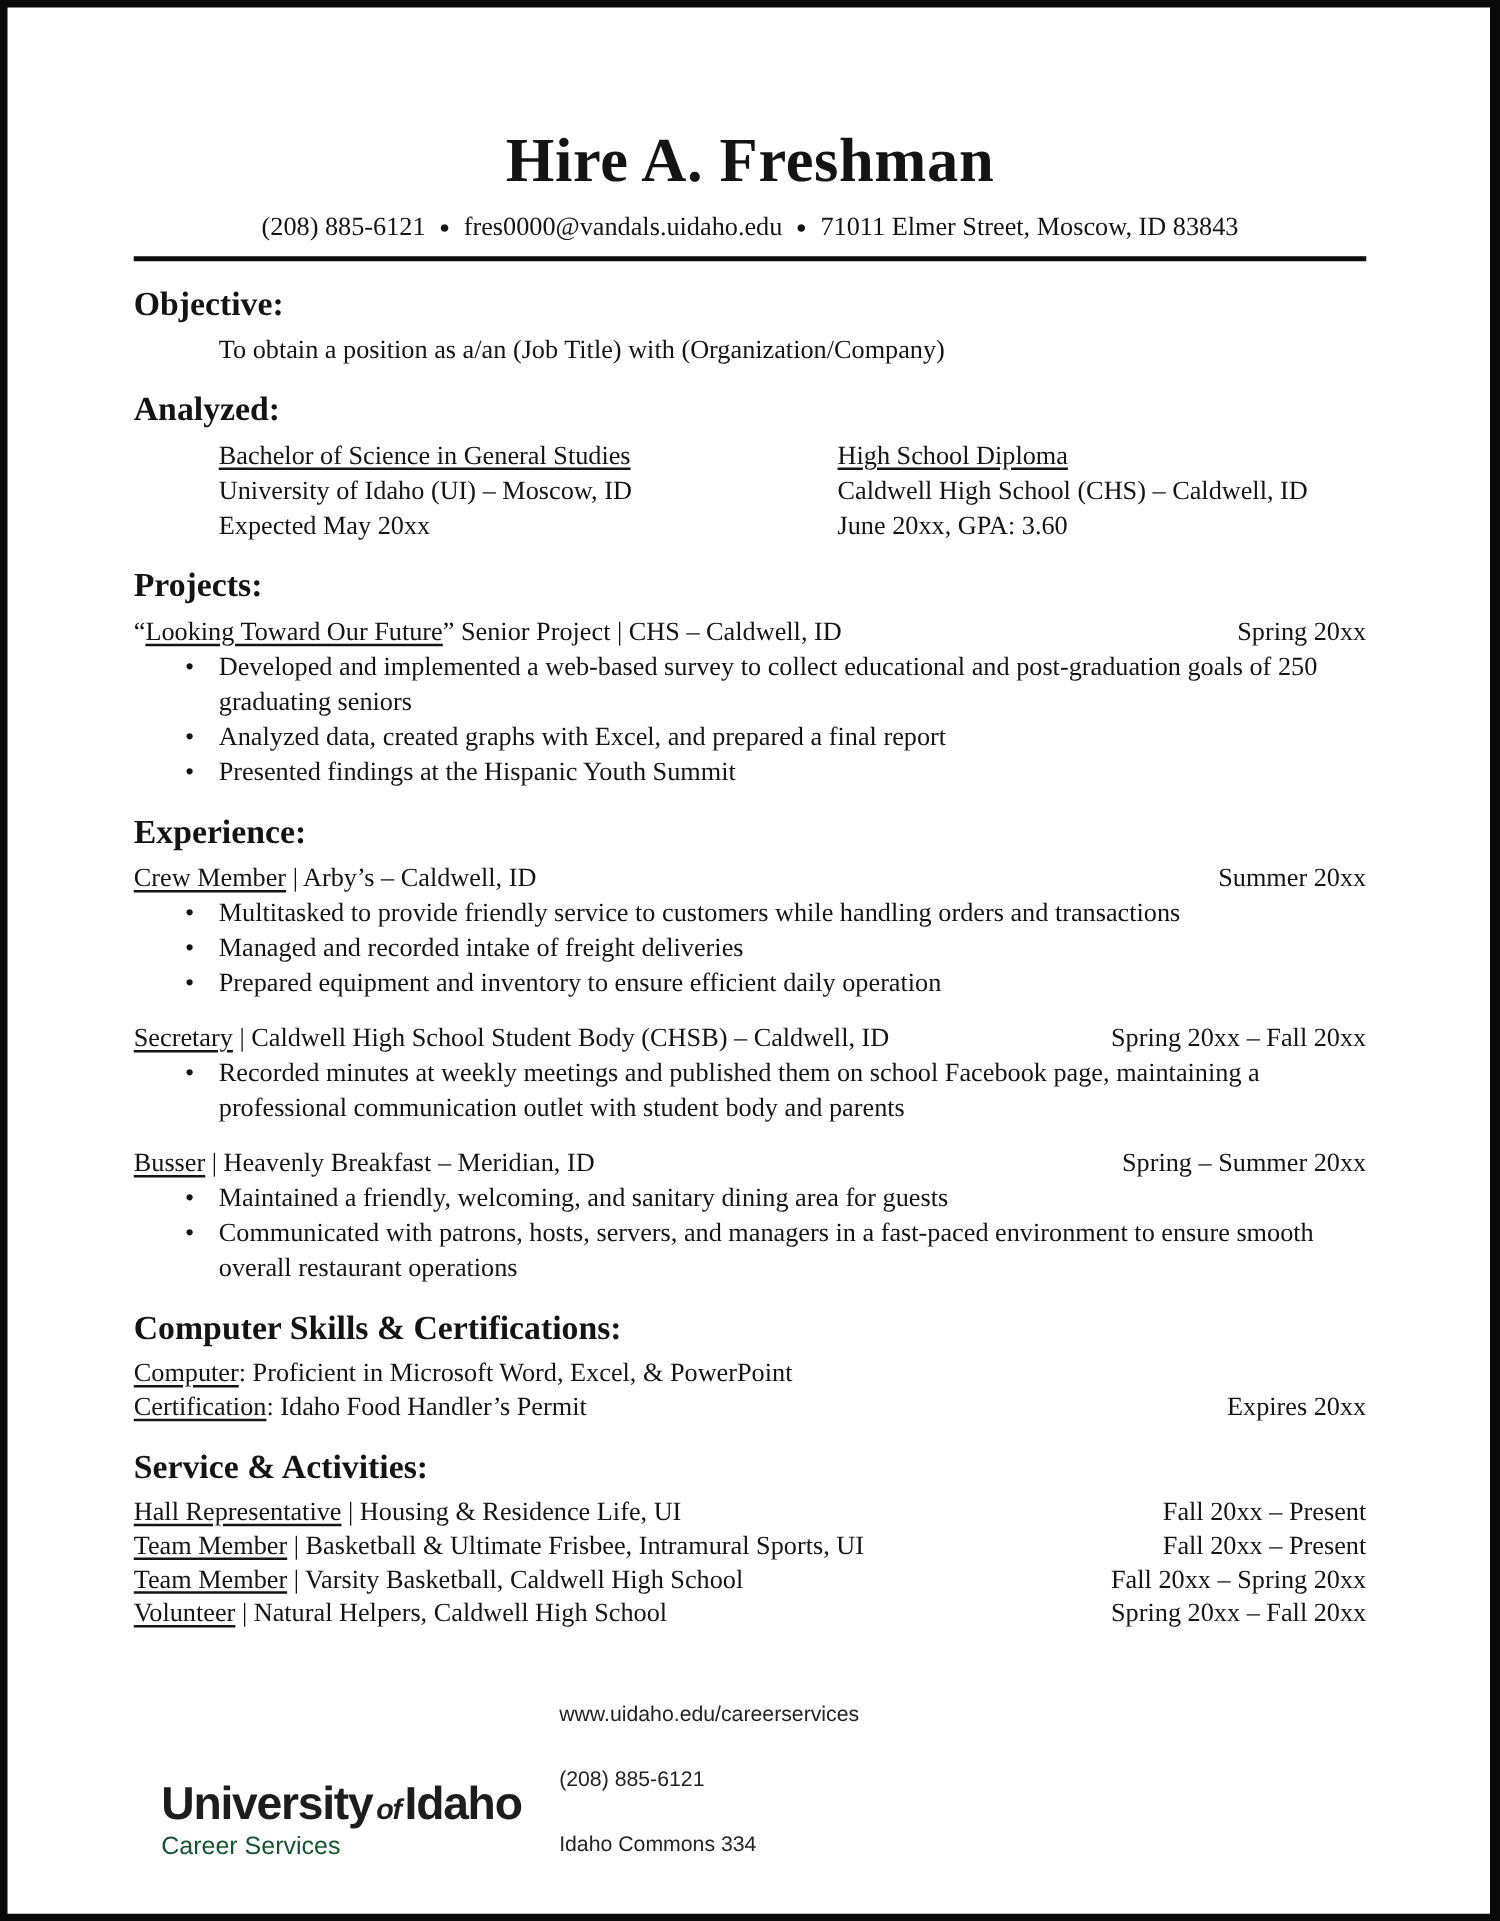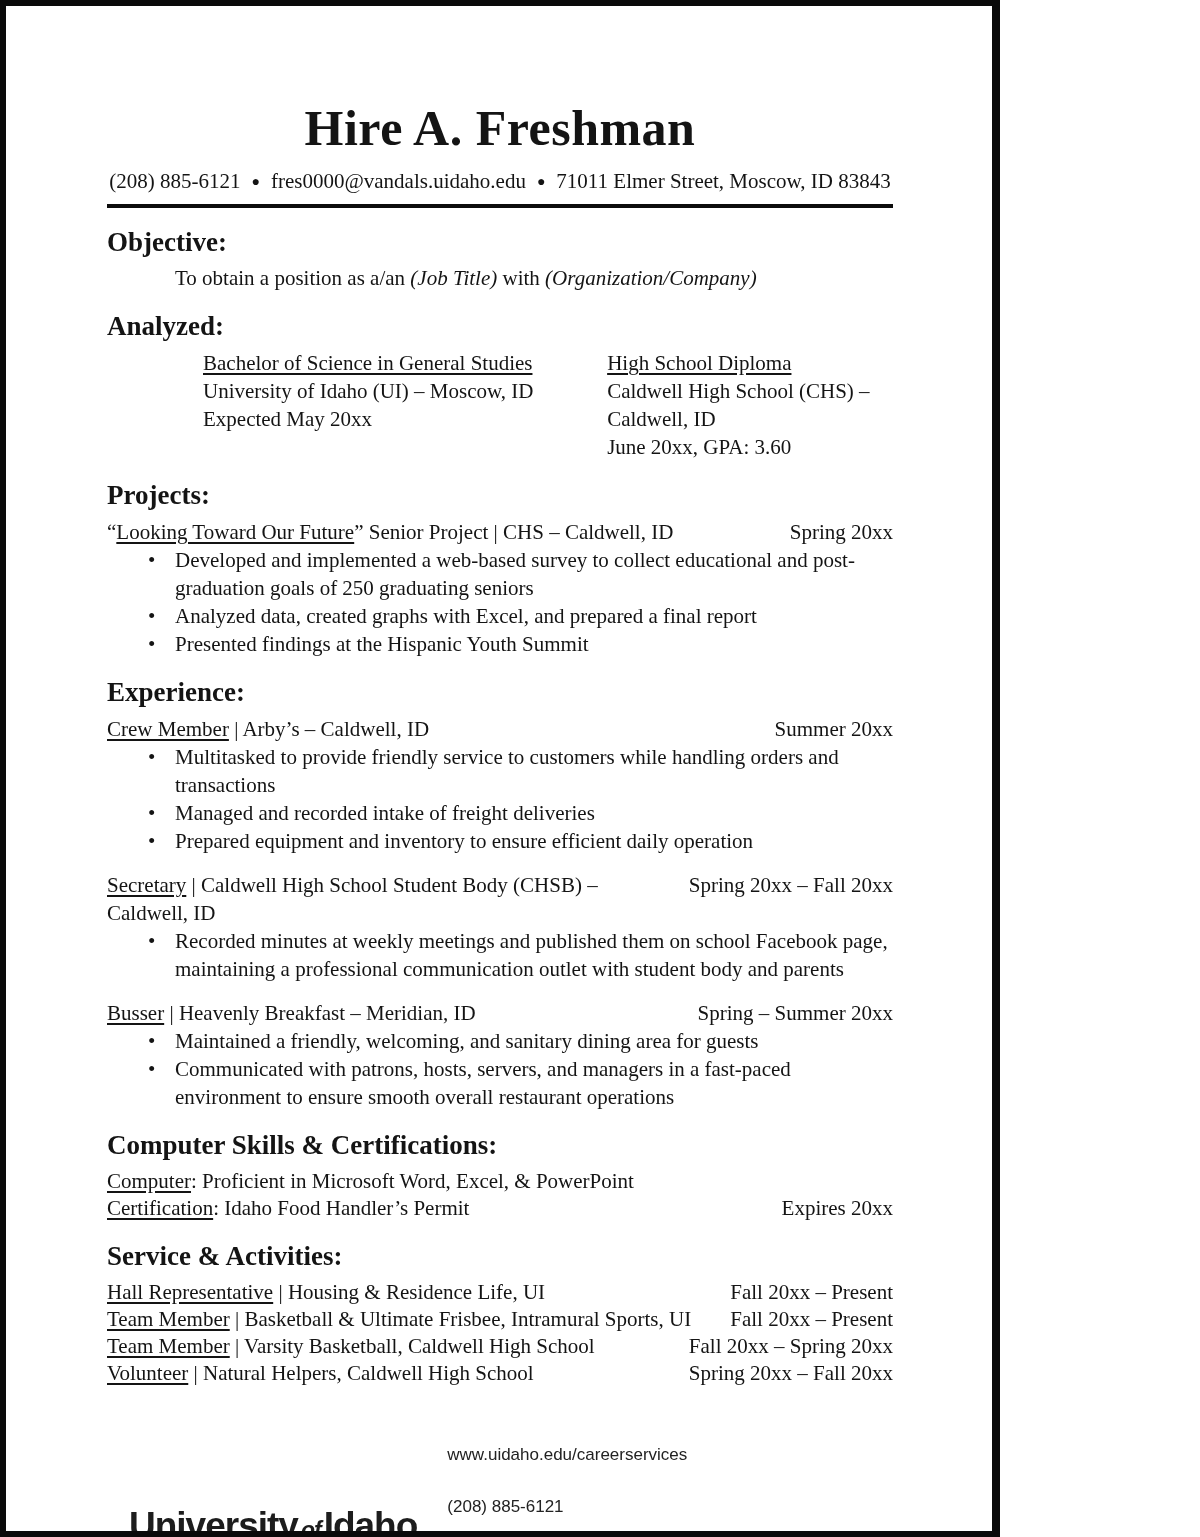--- a/index.html
+++ b/index.html
@@ -2,21 +2,21 @@
 <html><head>
 <meta charset="utf-8">
 <style>
   * { margin: 0; padding: 0; box-sizing: border-box; }
   html, body { background: #ffffff; }
   body {
     font-family: "Liberation Serif", "DejaVu Serif", serif;
     color: #141414;
   }
   .page {
-    width: 1000px;
+    width: 1200px;
     height: 1537px;
     background: #ffffff;
     border: 6px solid #0a0a0a;
     border-right-width: 8px;
     padding: 0 99px 0 101px;
     overflow: hidden;
   }
   
   .name {
     margin-top: 94px;
@@ -47,26 +47,26 @@
   
   h2 {
     font-size: 27px;
     line-height: 33px;
     font-weight: bold;
     margin-top: 18px;
     margin-bottom: 6px;
   }
   .body-text, .line { font-size: 21px; line-height: 27px; }
   .indent { margin-left: 68px; }
-  .it { font-style: italic; }
+  .it { }
   .u { text-decoration: underline; text-decoration-thickness: 2px; text-underline-offset: 3px; }
 
   
   .edu-cols { display: flex; margin-left: 68px; }
-  .edu-col { font-size: 21px; line-height: 28px; margin-left: 28px; }
+  .edu-col { font-size: 21px; line-height: 28px; }
   .edu-col.left { width: 495px; }
 
   
   .entry-line {
     display: flex;
     font-size: 21px;
     line-height: 28px;
   }
   .entry-date { margin-left: auto; white-space: nowrap; padding-left: 14px; }
   .job-block + .job-block { margin-top: 16px; }

